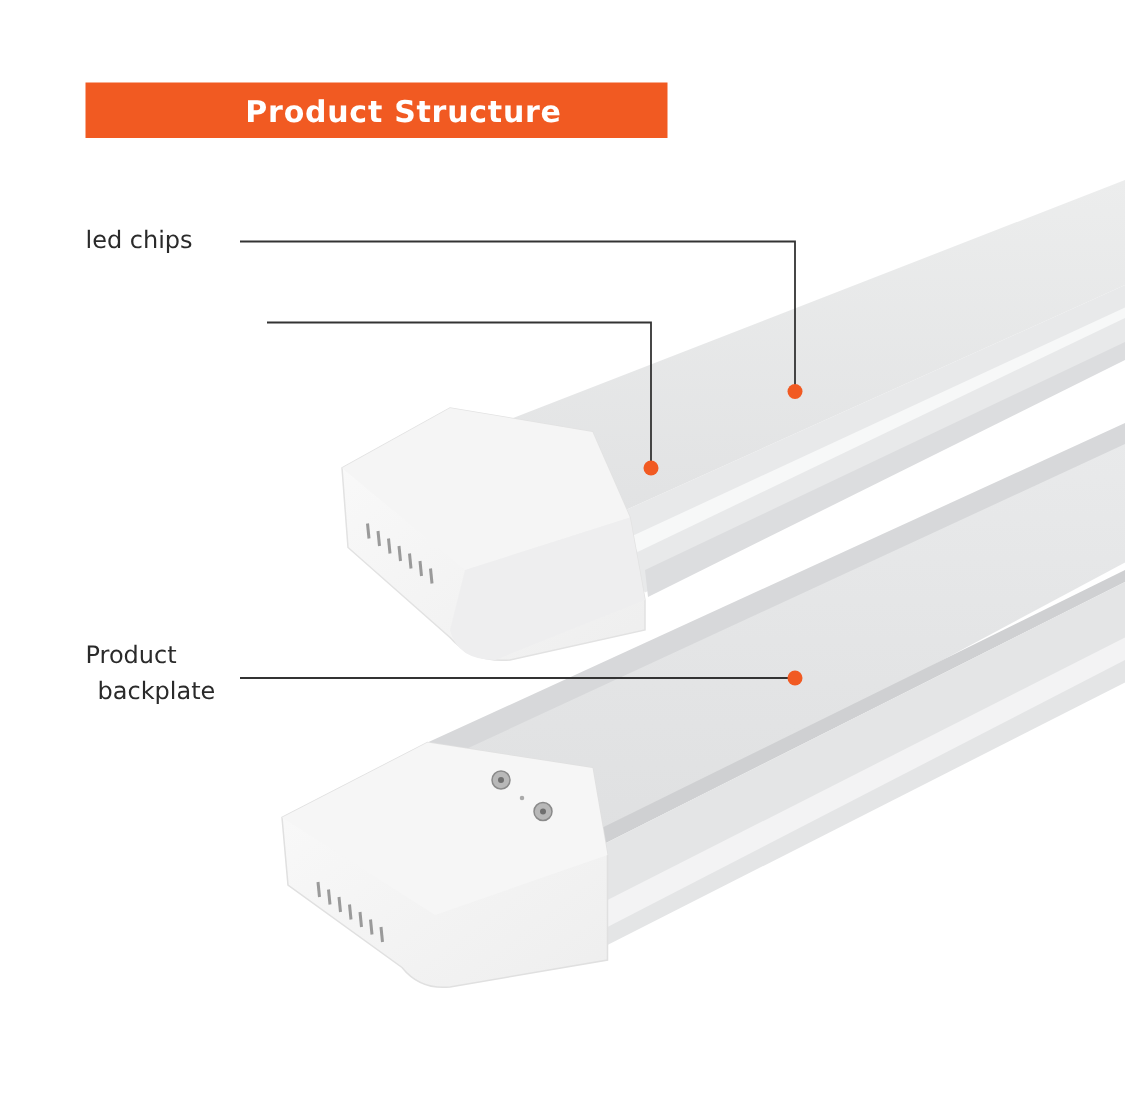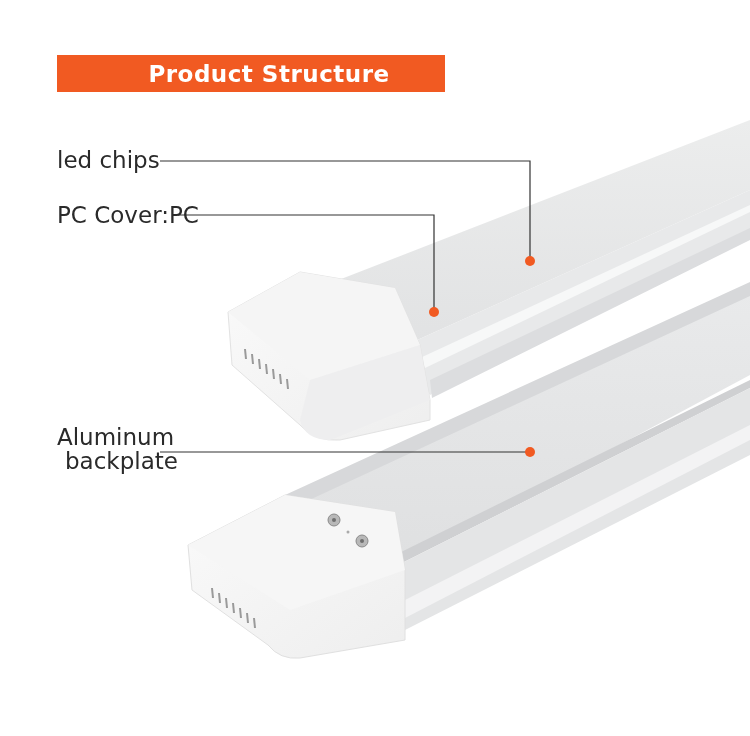--- a/index.html
+++ b/index.html
@@ -1,20 +1,20 @@
 <!DOCTYPE html>
 <html><head>
 <meta charset="utf-8">
 <style>
   html, body { margin:0; padding:0; background:#ffffff; }
   body { width:750px; height:736px; position:relative; overflow:hidden; font-family:"DejaVu Sans", sans-serif; }
   .canvas { position:absolute; left:0; top:0; width:750px; height:736px; }
   .banner { position:absolute; left:57px; top:55px; width:388px; height:37px; background:#f15a22; display:flex; align-items:center; justify-content:center; }
-  .banner-text { color:#ffffff; font-weight:bold; font-size:23px; letter-spacing:0.5px; font-family:"DejaVu Sans", sans-serif;margin-left:36px; }
-  .label { position:absolute; color:#2a2a2a; font-size:23px; line-height:24px; font-family:"DejaVu Sans", sans-serif; }
+  .banner-text { color:#ffffff; font-weight:bold; font-size:20px; letter-spacing:0.5px; font-family:"DejaVu Sans", sans-serif;margin-left:36px; }
+  .label { position:absolute; color:#2a2a2a; font-size:16px; line-height:24px; font-family:"DejaVu Sans", sans-serif; }
   .fixtures { position:absolute; left:0; top:0; }
 </style>
 </head>
 <body>
 
 <div class="canvas">
 
   <svg class="fixtures" width="750" height="736" viewBox="0 0 750 736">
     <defs>
       <linearGradient id="topBody" x1="0" y1="0" x2="0" y2="1">
@@ -98,17 +98,16 @@
       <circle cx="434" cy="312" r="5"></circle>
       <circle cx="530" cy="452" r="5"></circle>
     </g>
   </svg>
 
   <div class="banner">
     <span class="banner-text">Product Structure</span>
   </div>
 
   <div class="label" style="left:57px; top:148px;">led chips</div>
-  <div class="label" style="left:57px; top:203px;">PC Cover:PC</div>
-  <div class="label" style="left:57px; top:425px;">Aluminum</div>
+  <div class="label" style="left:57px; top:425px;">Product</div>
   <div class="label" style="left:65px; top:449px;">backplate</div>
 
 </div>
 
 </body></html>

